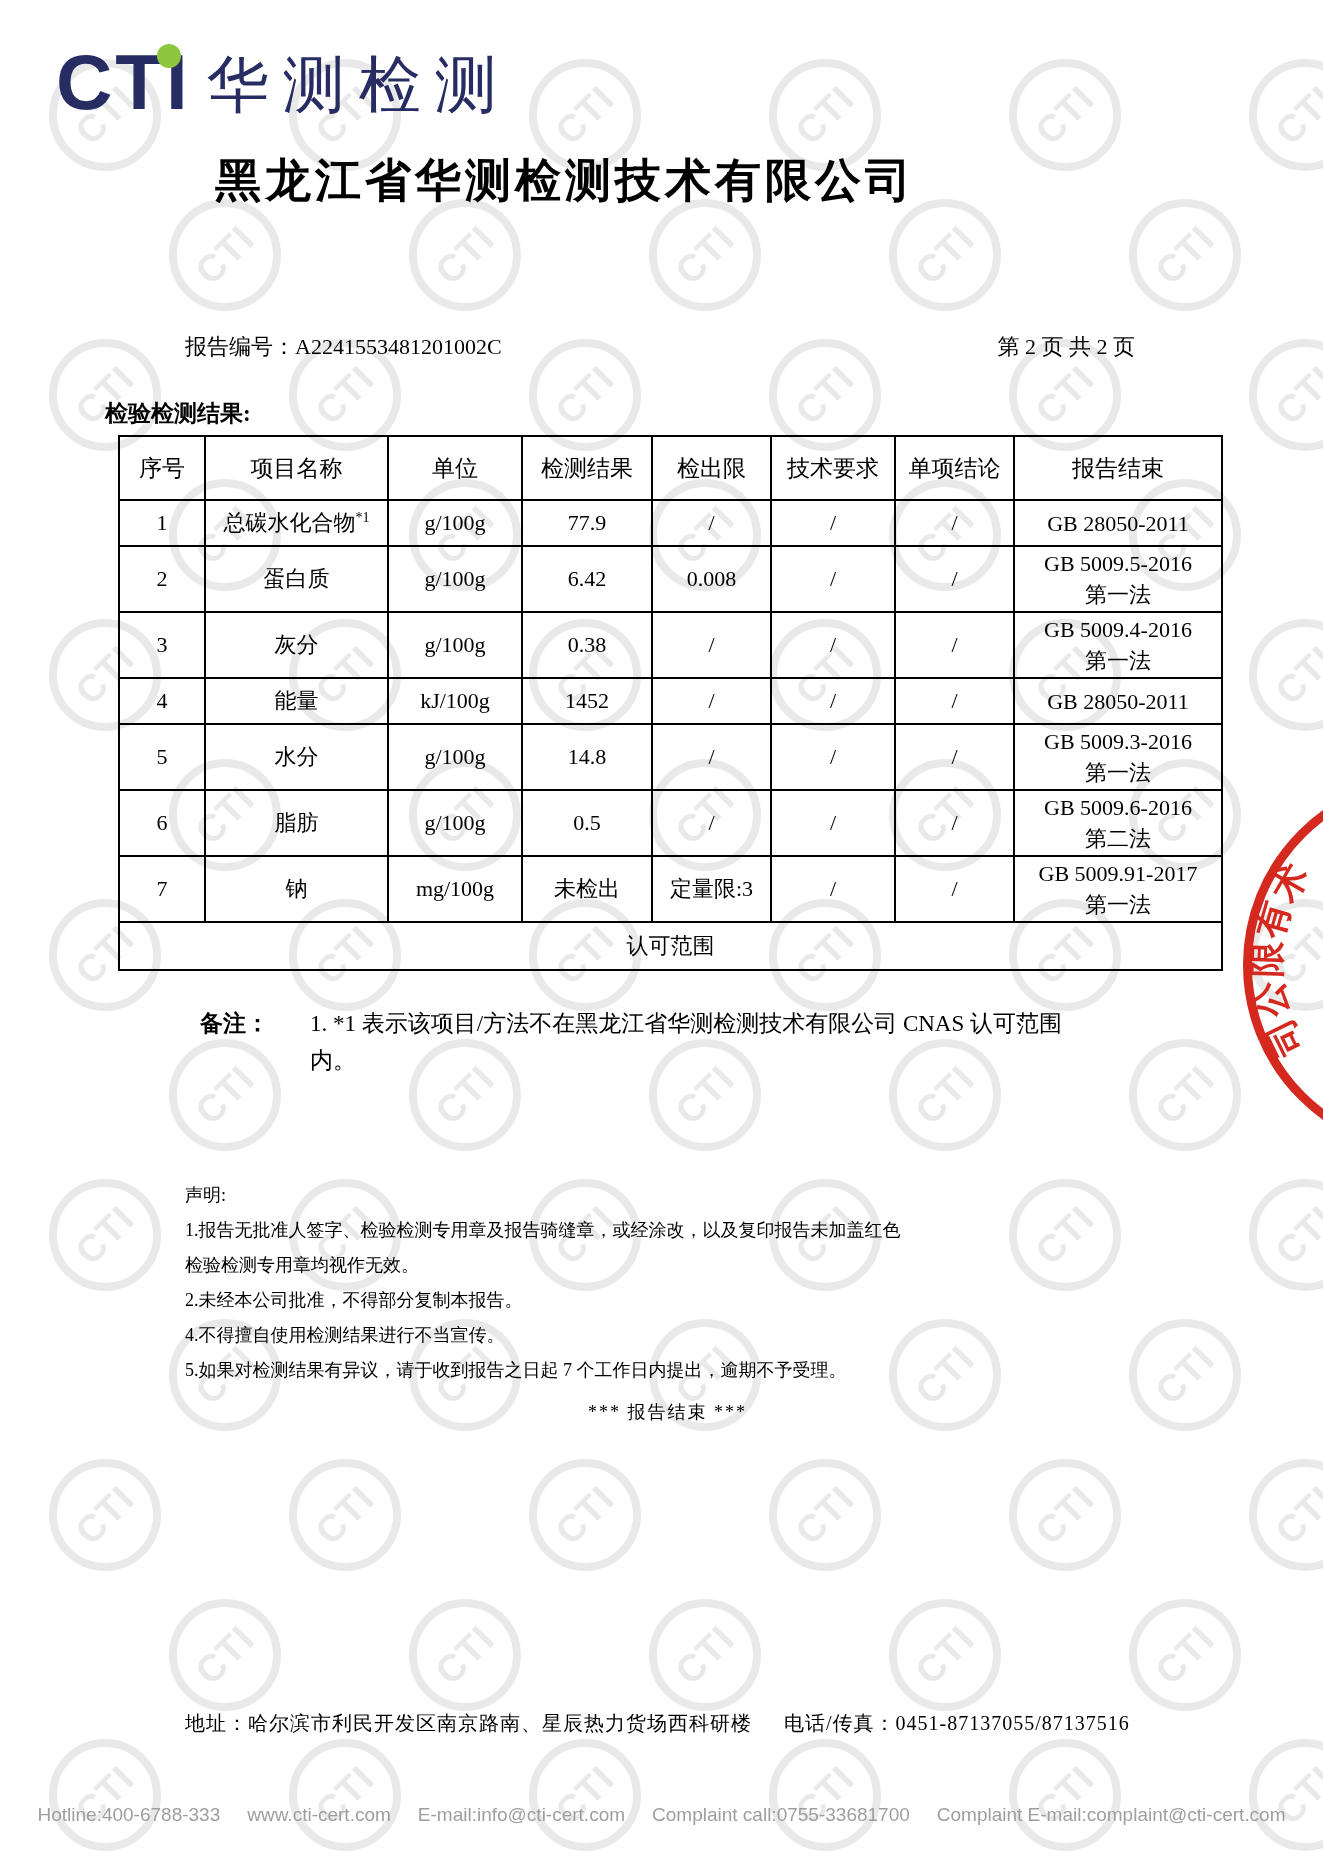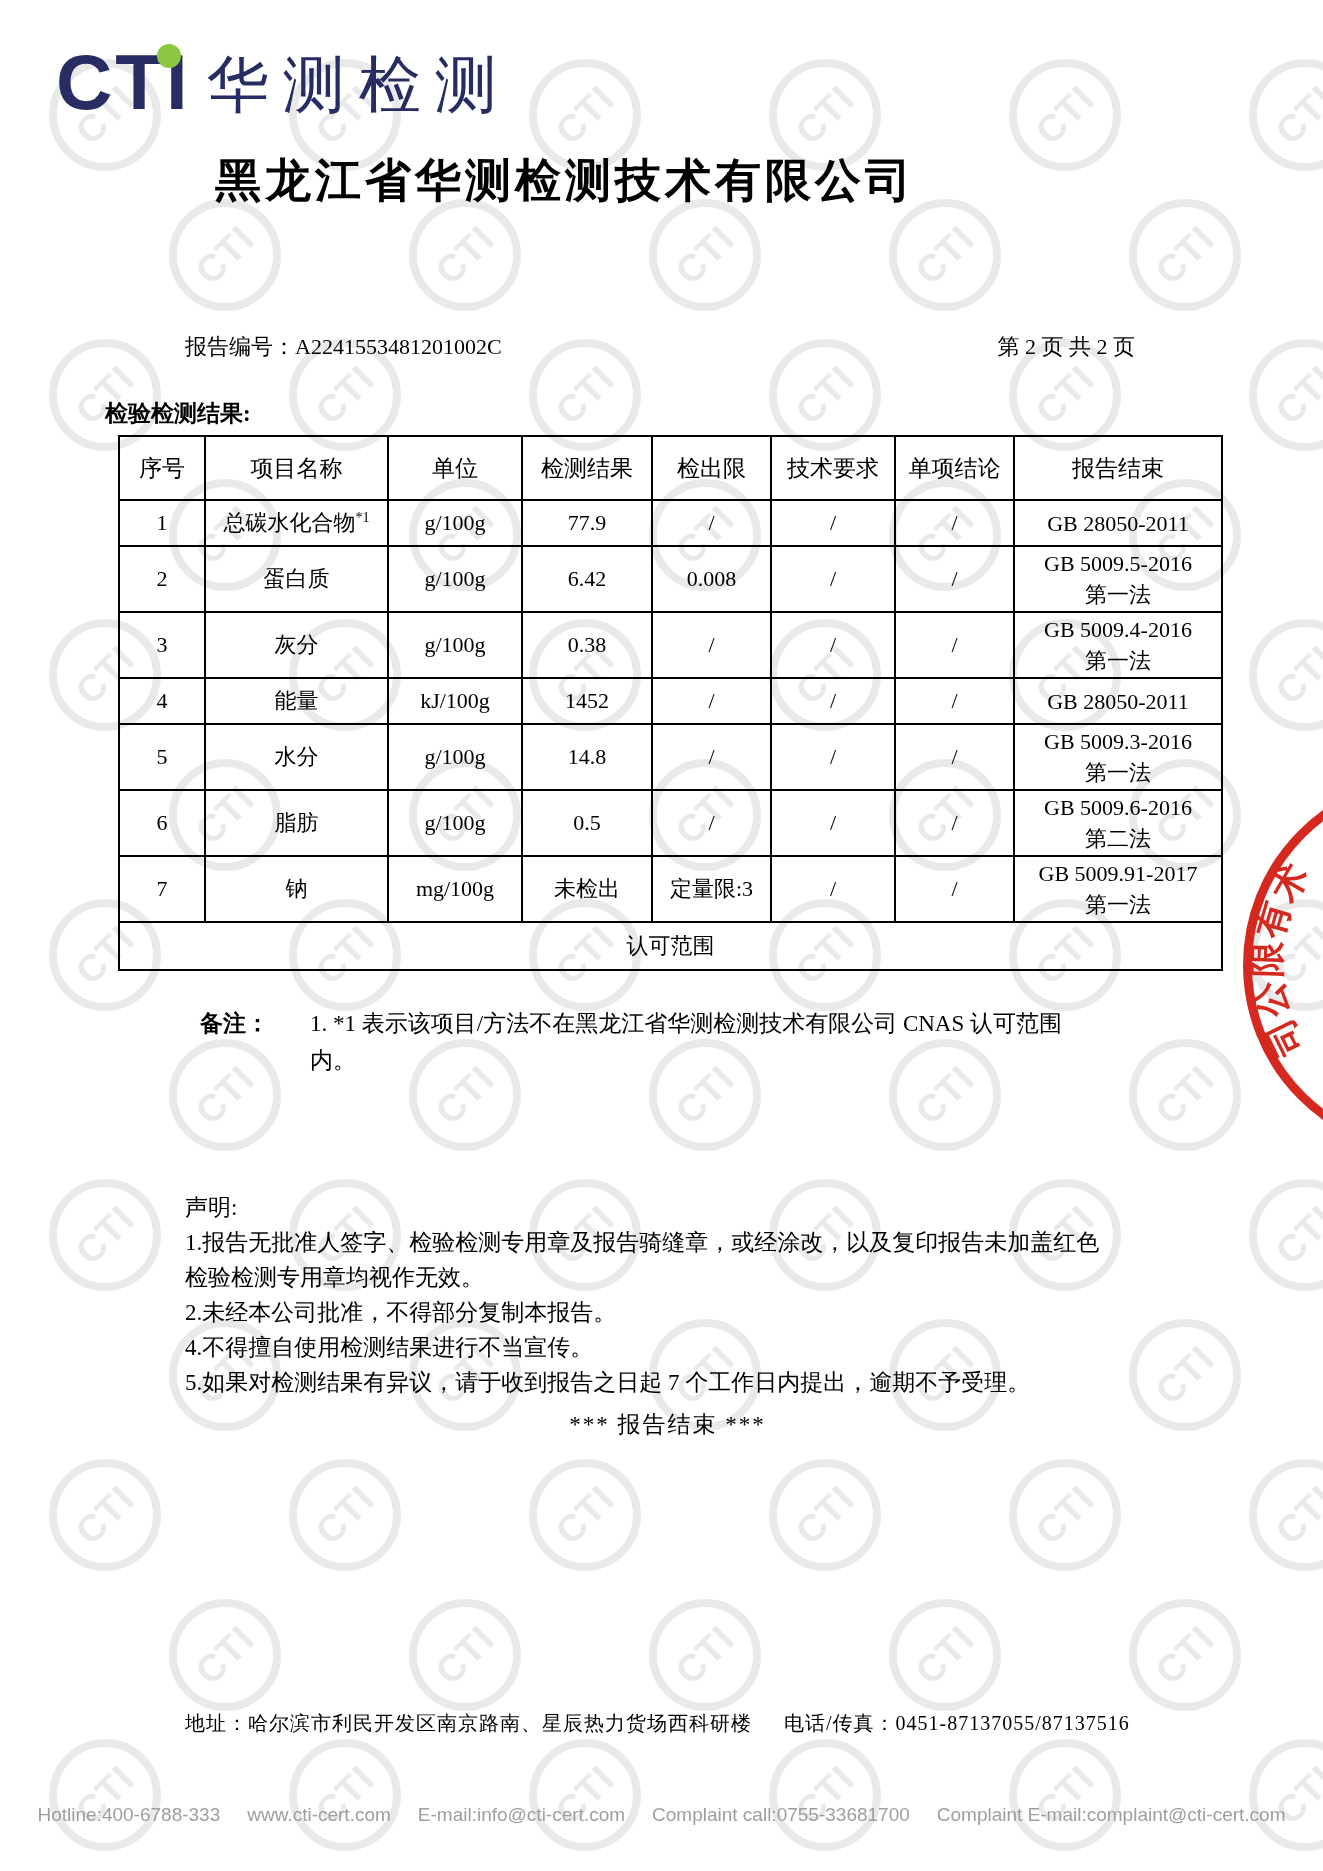--- a/index.html
+++ b/index.html
@@ -42,21 +42,21 @@
   }
   table.results th,table.results td{border:2px solid #000;padding:0 2px;font-weight:normal;vertical-align:middle;}
   table.results th{height:62px;font-size:23px;}
   td.method-cell{line-height:31px;font-size:22px;}
   sup.item-sup{font-size:14px;}
   td.blank-cell{height:46px;}
   
   .remark{position:absolute;top:1005px;left:200px;width:905px;font-size:23px;line-height:37px;display:flex;}
   .remark-label{font-weight:bold;width:110px;flex:none;}
   
-  .statement{position:absolute;top:1178px;left:185px;width:965px;font-size:23px;line-height:35px;margin-top:12px;}
+  .statement{position:absolute;top:1178px;left:185px;width:965px;font-size:18px;line-height:35px;}
   .statement-end{text-align:center;margin-top:7px;letter-spacing:2px;}
   
   .contact-line{position:absolute;top:1710px;left:185px;font-size:20px;letter-spacing:1px;}
   .contact-line .phone-part{margin-left:26px;}
   .page-footer{
     position:absolute;top:1804px;left:0;width:100%;display:flex;justify-content:center;gap:27px;
     font-family:"Liberation Sans","DejaVu Sans",sans-serif;font-size:19px;color:var(--footer-gray,#9e9e9e);
   }
   
   #stamp-layer{z-index:2;pointer-events:none;}

